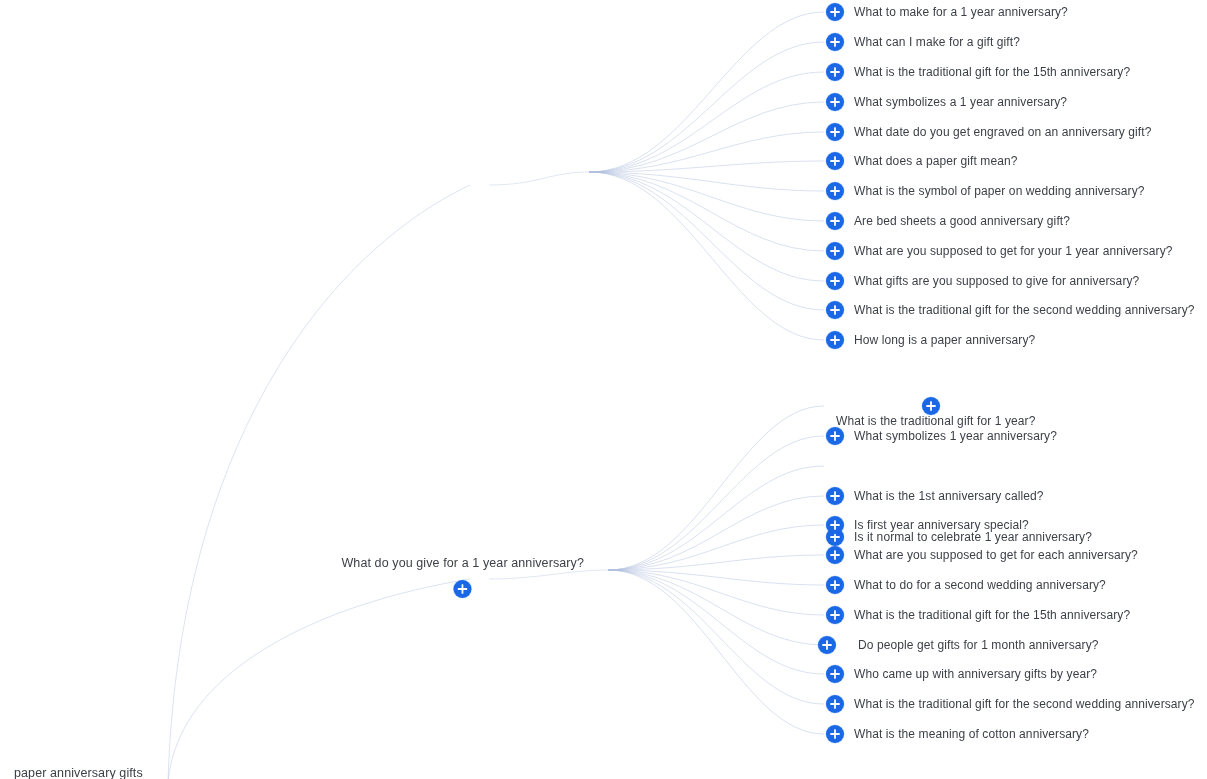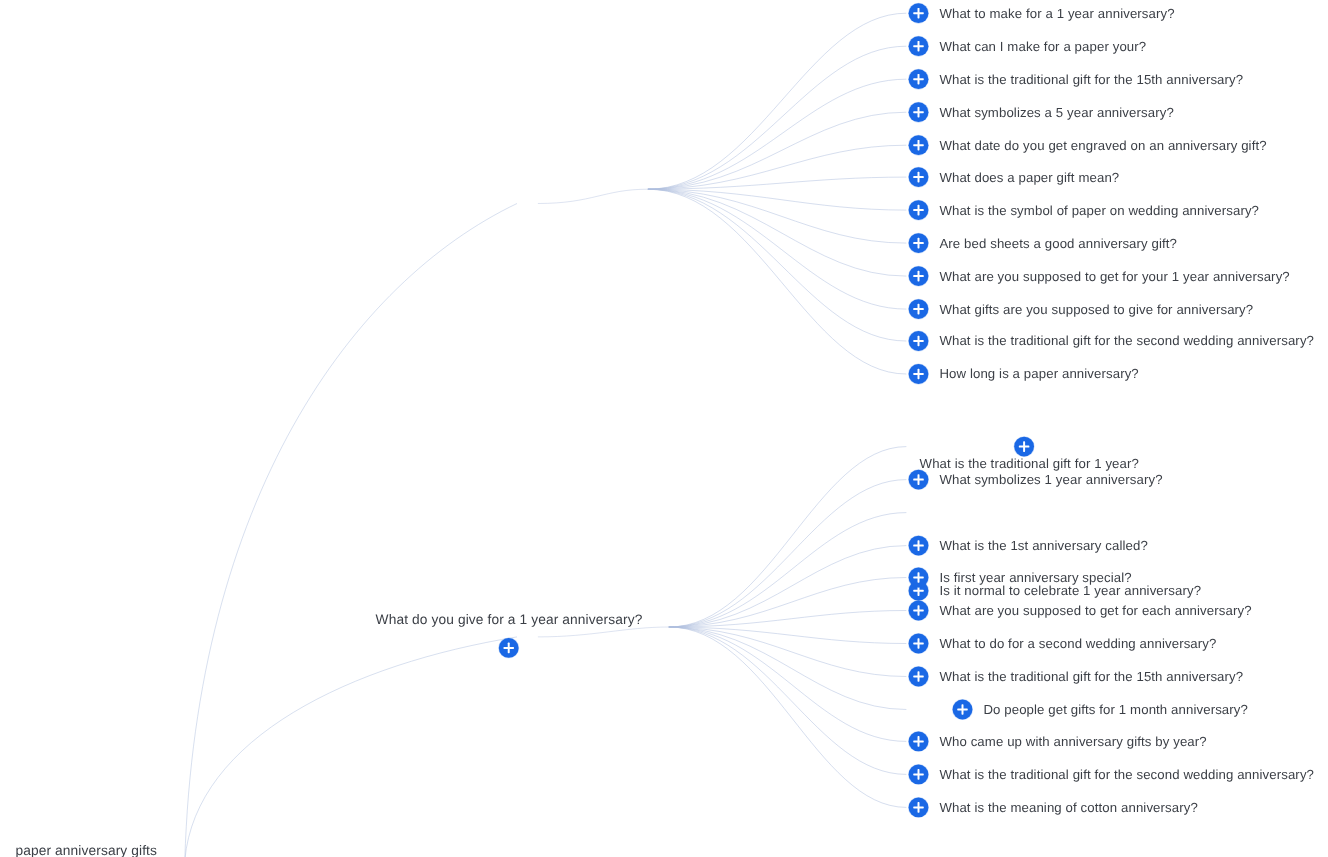--- a/index.html
+++ b/index.html
@@ -148,39 +148,39 @@
         </span>
         <span class="leaf-label">What to make for a 1 year anniversary?</span>
       </div>
       <div class="leaf-row" style="left: 826px; top: 33px;">
         <span class="plus-icon">
           <svg width="18" height="18" viewBox="0 0 18 18" aria-hidden="true">
             <rect x="8.1" y="4.2" width="1.8" height="9.6" rx="0.6" fill="#ffffff"></rect>
             <rect x="4.2" y="8.1" width="9.6" height="1.8" rx="0.6" fill="#ffffff"></rect>
           </svg>
         </span>
-        <span class="leaf-label">What can I make for a paper your?</span>
+        <span class="leaf-label">What can I make for a gift gift?</span>
       </div>
       <div class="leaf-row" style="left: 826px; top: 63px;">
         <span class="plus-icon">
           <svg width="18" height="18" viewBox="0 0 18 18" aria-hidden="true">
             <rect x="8.1" y="4.2" width="1.8" height="9.6" rx="0.6" fill="#ffffff"></rect>
             <rect x="4.2" y="8.1" width="9.6" height="1.8" rx="0.6" fill="#ffffff"></rect>
           </svg>
         </span>
         <span class="leaf-label">What is the traditional gift for the 15th anniversary?</span>
       </div>
       <div class="leaf-row" style="left: 826px; top: 93px;">
         <span class="plus-icon">
           <svg width="18" height="18" viewBox="0 0 18 18" aria-hidden="true">
             <rect x="8.1" y="4.2" width="1.8" height="9.6" rx="0.6" fill="#ffffff"></rect>
             <rect x="4.2" y="8.1" width="9.6" height="1.8" rx="0.6" fill="#ffffff"></rect>
           </svg>
         </span>
-        <span class="leaf-label">What symbolizes a 5 year anniversary?</span>
+        <span class="leaf-label">What symbolizes a 1 year anniversary?</span>
       </div>
       <div class="leaf-row" style="left: 826px; top: 123px;">
         <span class="plus-icon">
           <svg width="18" height="18" viewBox="0 0 18 18" aria-hidden="true">
             <rect x="8.1" y="4.2" width="1.8" height="9.6" rx="0.6" fill="#ffffff"></rect>
             <rect x="4.2" y="8.1" width="9.6" height="1.8" rx="0.6" fill="#ffffff"></rect>
           </svg>
         </span>
         <span class="leaf-label">What date do you get engraved on an anniversary gift?</span>
       </div>
@@ -312,21 +312,21 @@
       </div>
       <div class="leaf-row" style="left: 826px; top: 606px;">
         <span class="plus-icon">
           <svg width="18" height="18" viewBox="0 0 18 18" aria-hidden="true">
             <rect x="8.1" y="4.2" width="1.8" height="9.6" rx="0.6" fill="#ffffff"></rect>
             <rect x="4.2" y="8.1" width="9.6" height="1.8" rx="0.6" fill="#ffffff"></rect>
           </svg>
         </span>
         <span class="leaf-label">What is the traditional gift for the 15th anniversary?</span>
       </div>
-      <div class="leaf-row" style="left: 866px; top: 636px;">
+      <div class="leaf-row" style="left: 818px; top: 636px; gap: 12px;">
         <span class="plus-icon">
           <svg width="18" height="18" viewBox="0 0 18 18" aria-hidden="true">
             <rect x="8.1" y="4.2" width="1.8" height="9.6" rx="0.6" fill="#ffffff"></rect>
             <rect x="4.2" y="8.1" width="9.6" height="1.8" rx="0.6" fill="#ffffff"></rect>
           </svg>
         </span>
         <span class="leaf-label">Do people get gifts for 1 month anniversary?</span>
       </div>
       <div class="leaf-row" style="left: 826px; top: 665px;">
         <span class="plus-icon">

